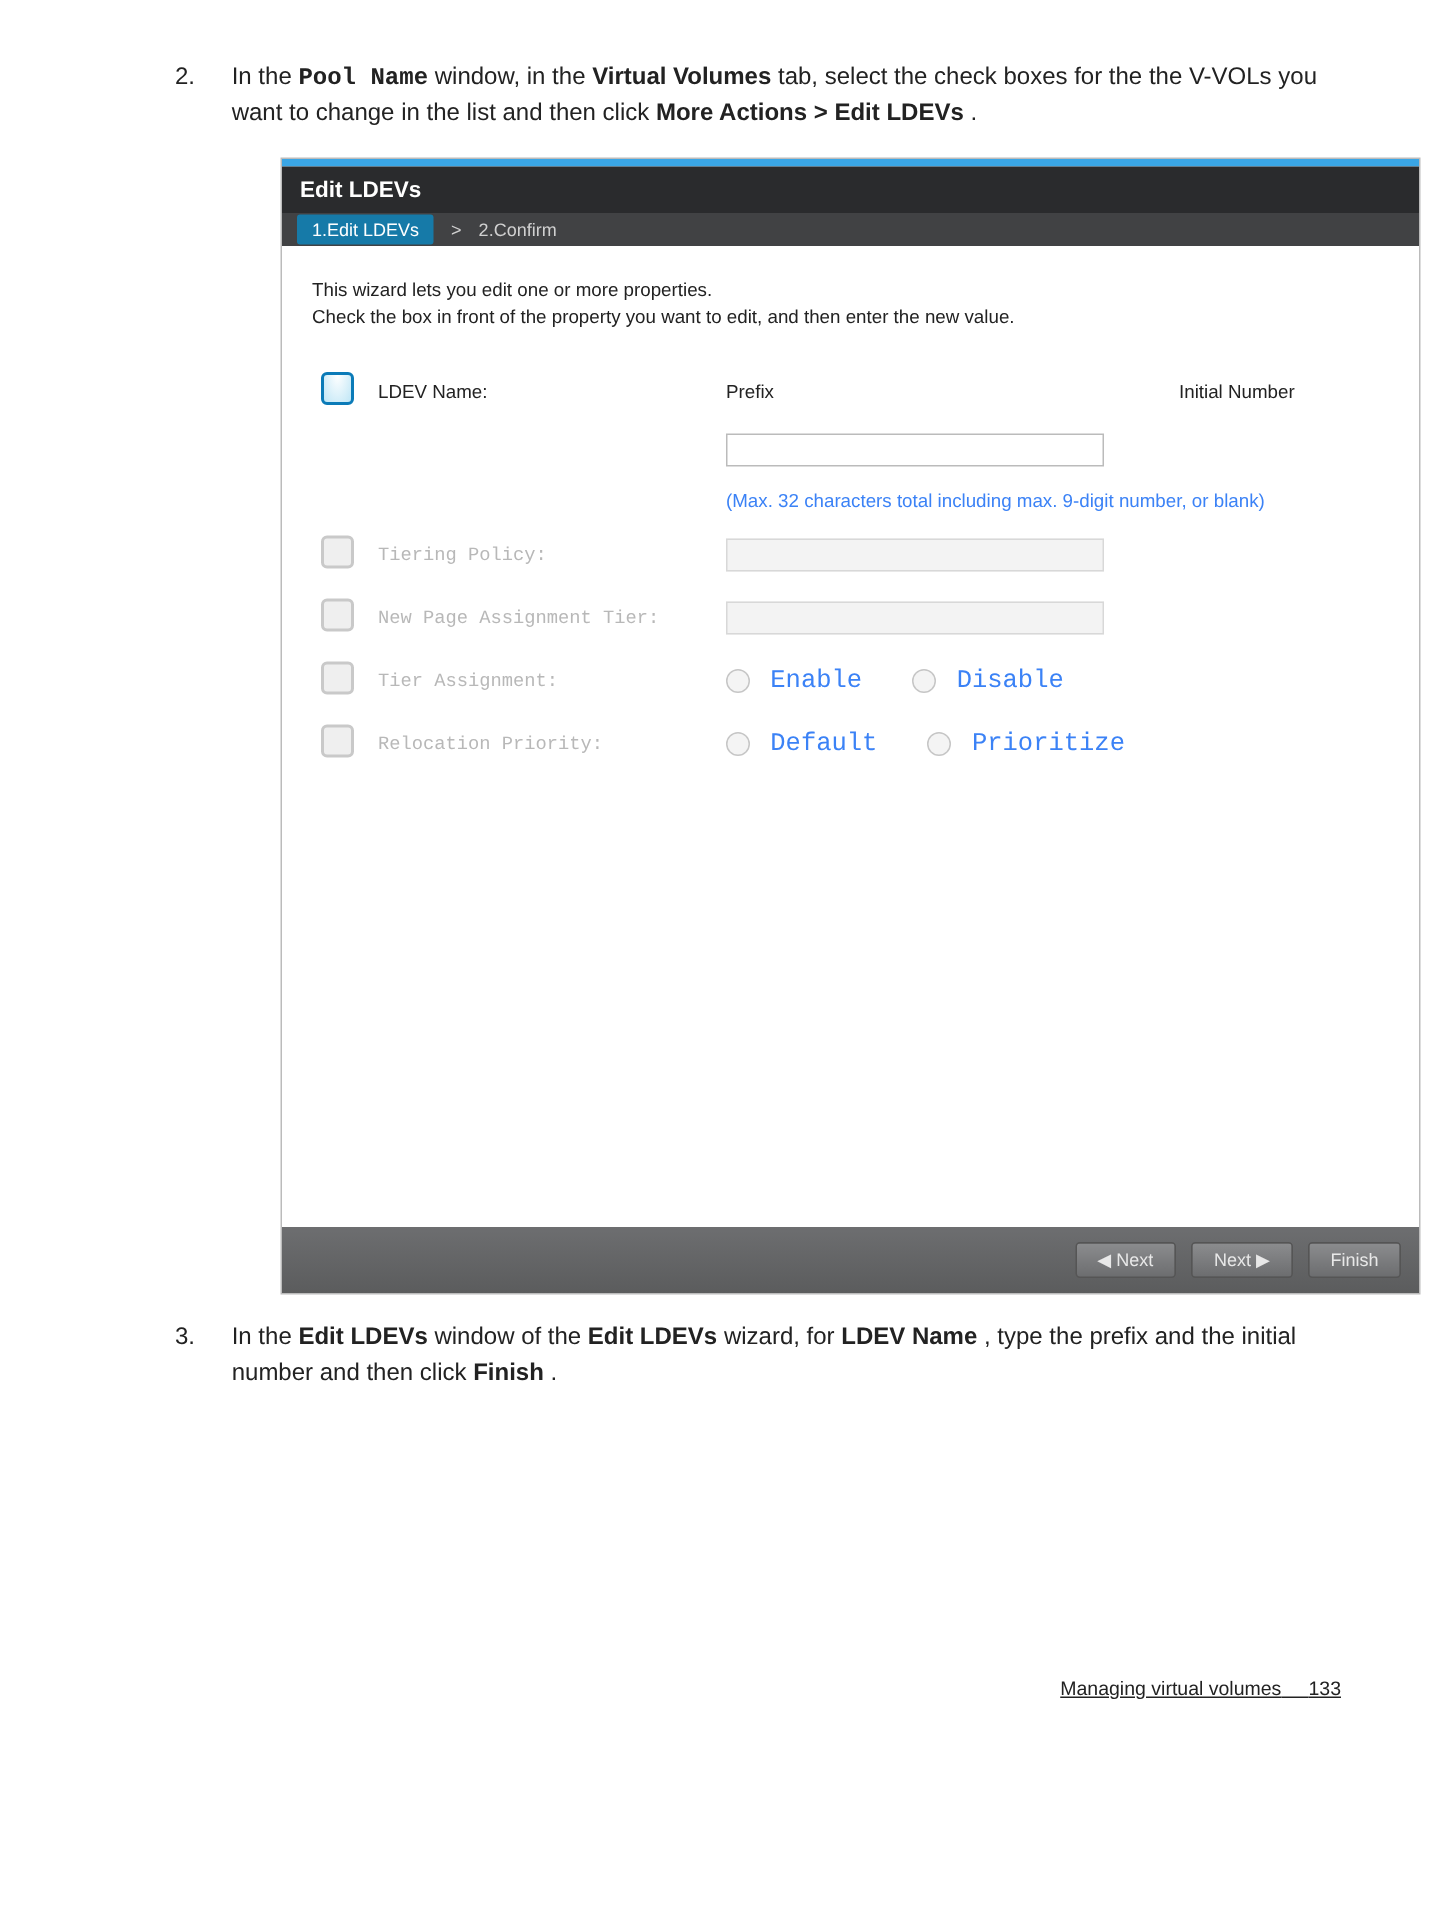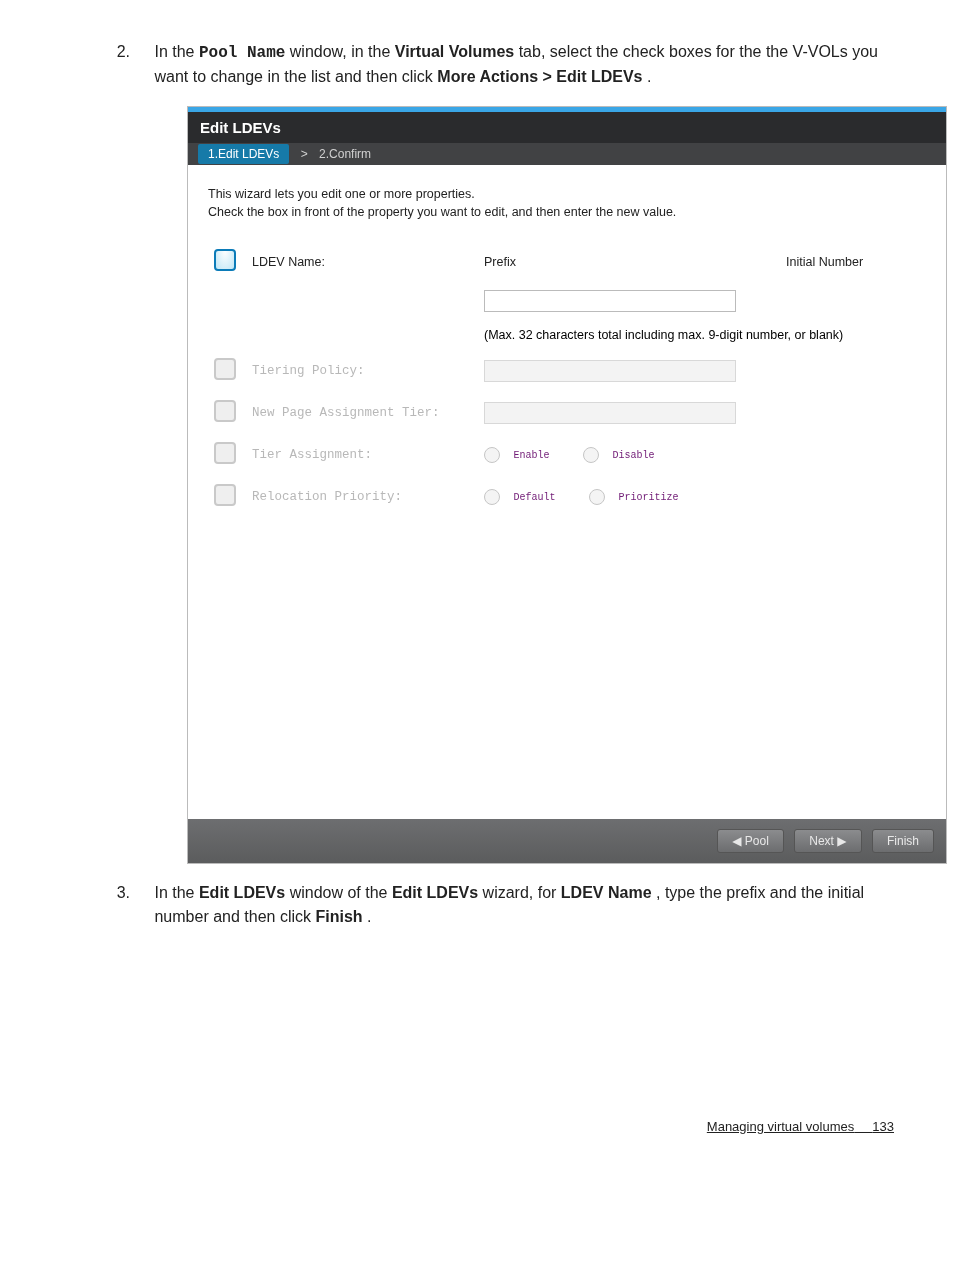--- a/index.html
+++ b/index.html
@@ -114,23 +114,23 @@
 
   .radio {
     display: inline-block;
     width: 14px; height: 14px;
     border: 1.5px solid #c6c6c6;
     border-radius: 50%;
     vertical-align: middle;
     margin-right: 6px;
     background: #f4f4f4;
   }
-  .rlabel { color: #701a75; margin-right: 26px; font-size: 10px; }
-
-  .hint { font-size: 12px; color: #000000; padding-left: 0; }
+  .rlabel { color: #3b82f6; margin-right: 26px; font-size: 17px; }
+
+  .hint { font-size: 12px; color: #3b82f6; padding-left: 0; }
 
   .ss-footer {
     background: linear-gradient(#6d6e70, #5b5c5d);
     padding: 10px 12px;
     text-align: right;
   }
   .btn {
     display: inline-block;
     background: linear-gradient(#8b8c8e, #6c6d6f);
     color: #e8e8e8;
@@ -228,21 +228,21 @@
           <span class="radio"></span>
           <span class="rlabel">Default</span>
           <span class="radio"></span>
           <span class="rlabel">Prioritize</span>
         </td>
       </tr>
     </tbody>
       </table>
   </div>
   <div class="ss-footer">
-    <span class="btn">◀ Pool</span>
+    <span class="btn">◀ Next</span>
     <span class="btn">Next ▶</span>
     <span class="btn">Finish</span>
   </div>
 </div>
 
 <div class="instruction">
   <span class="num">3.</span>
   <span class="body">
     <span>In the </span>
     <b>Edit LDEVs</b>

